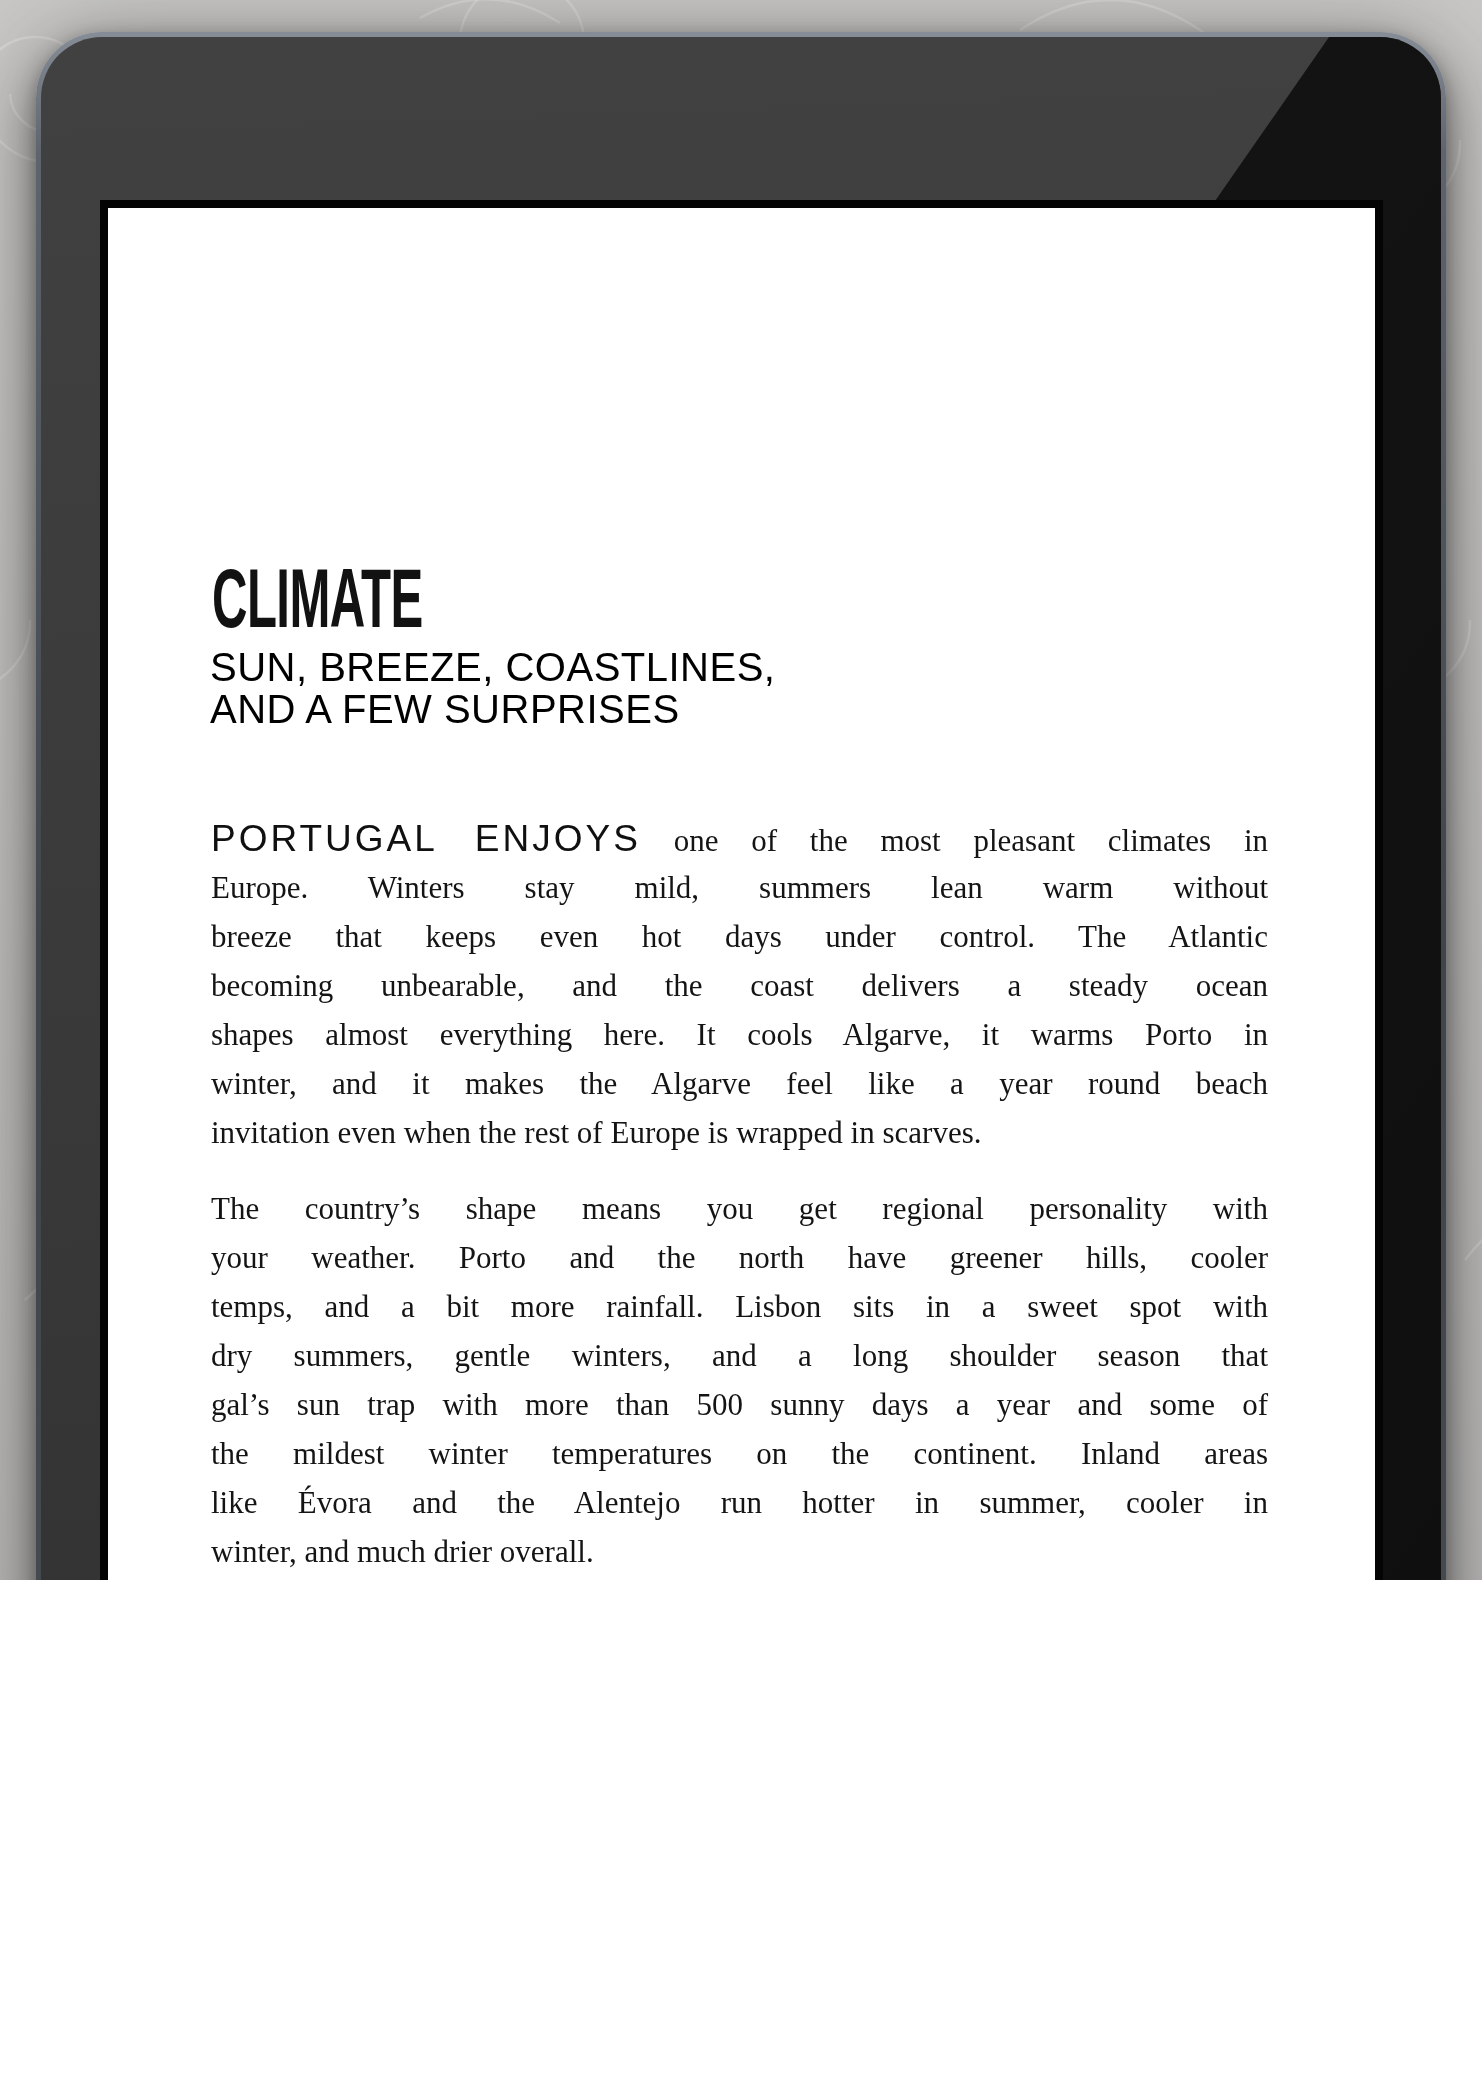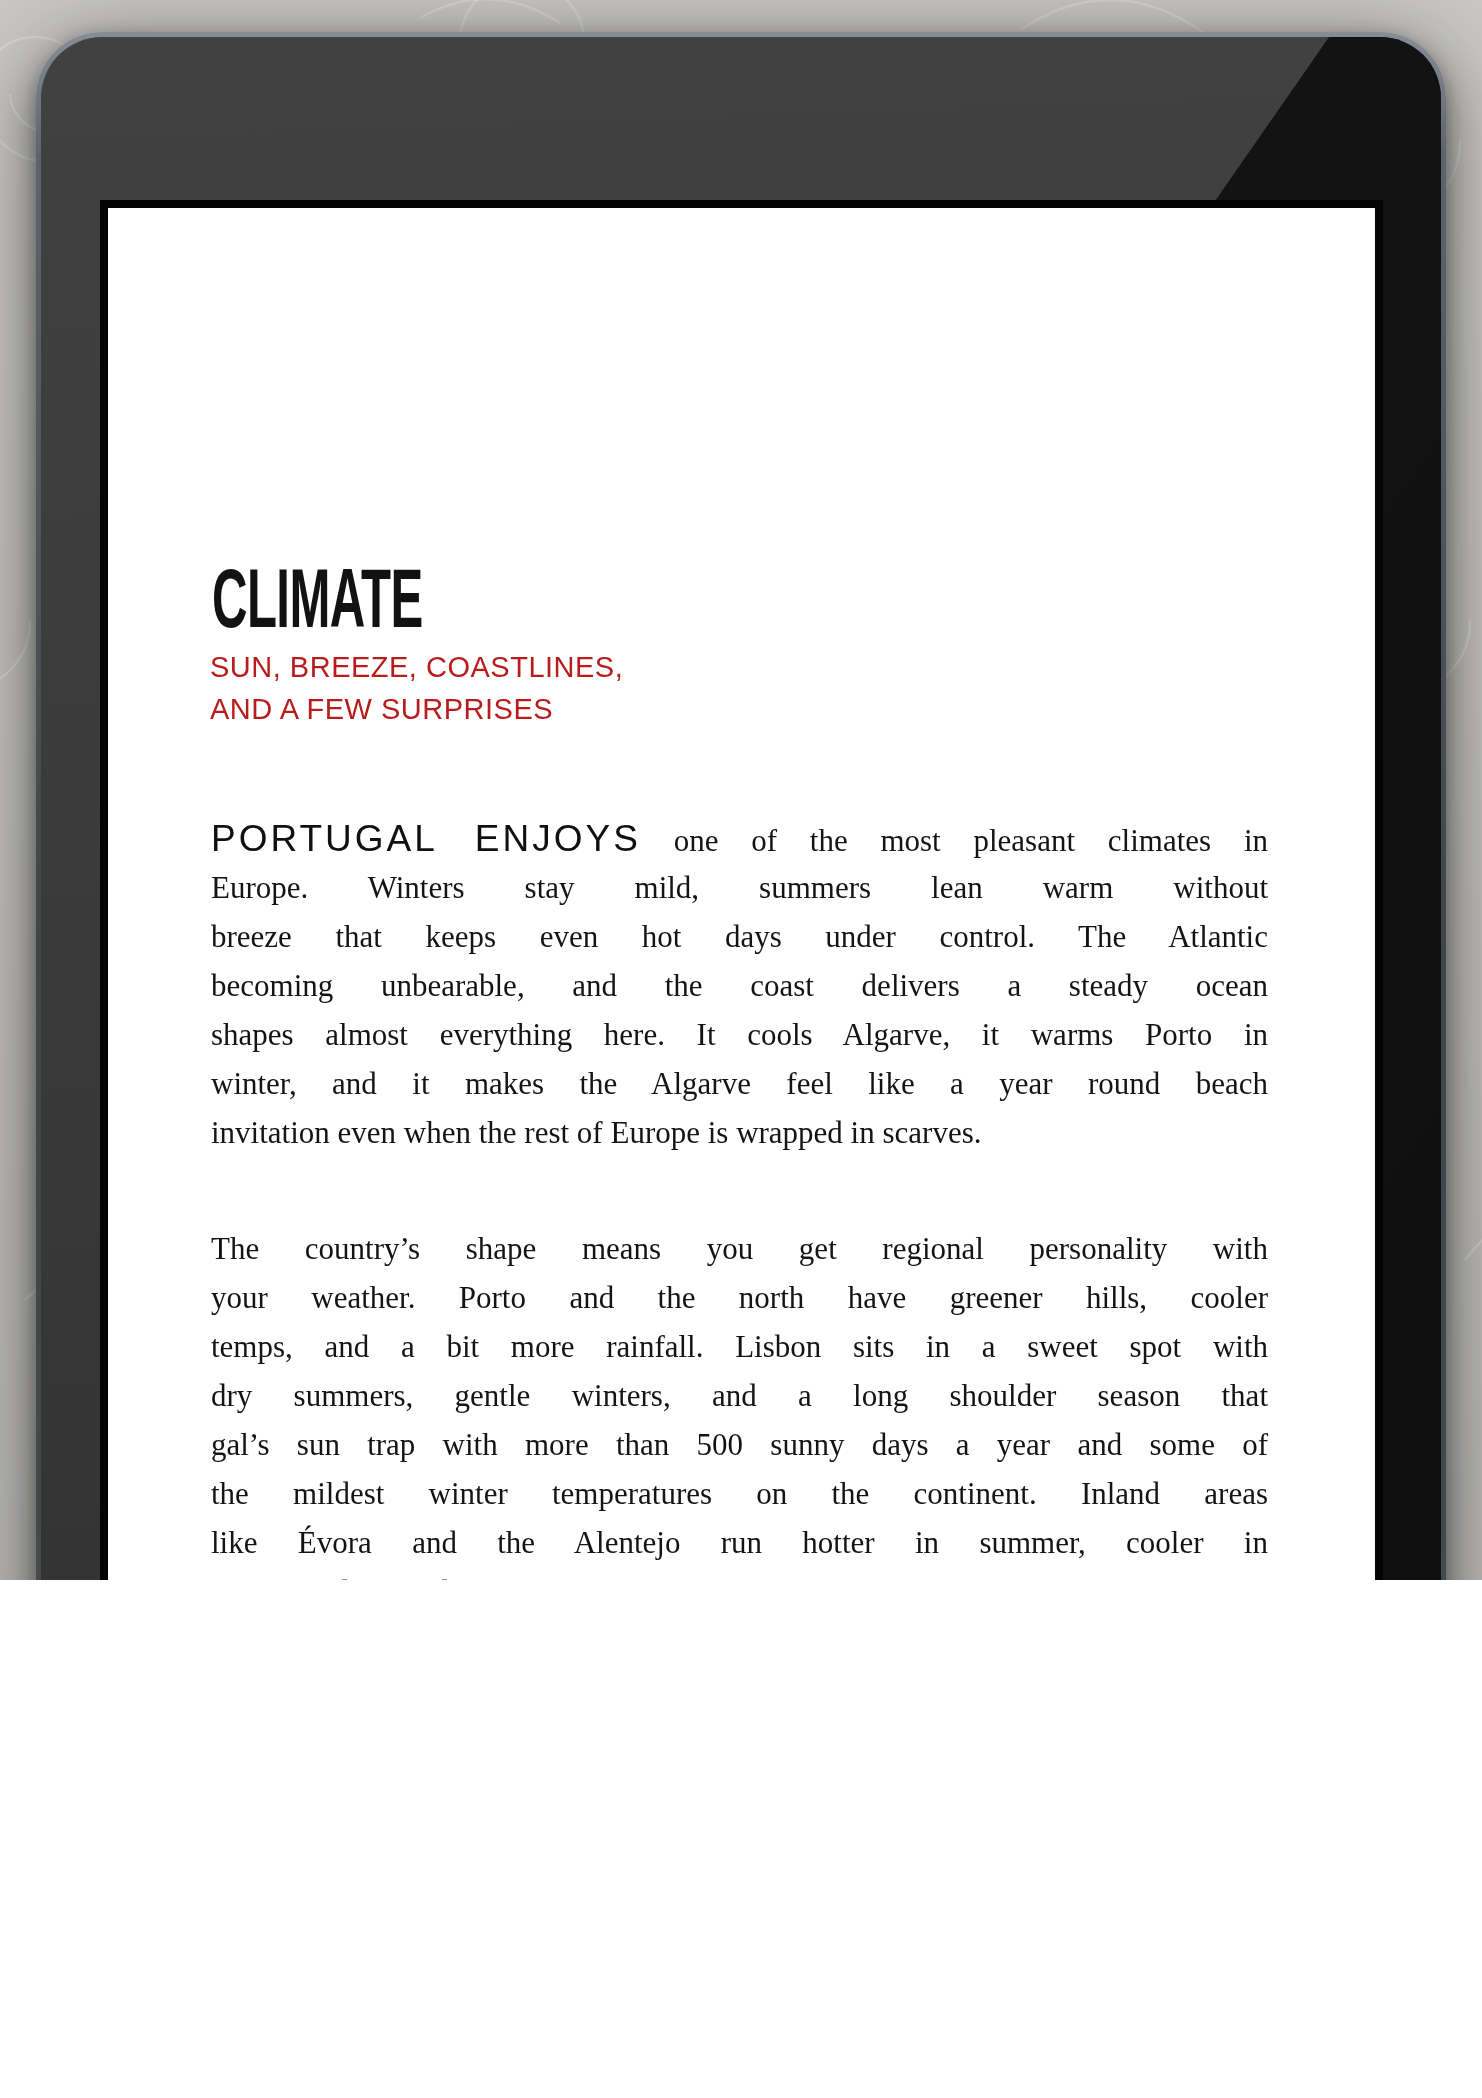--- a/index.html
+++ b/index.html
@@ -67,37 +67,37 @@
     white-space: nowrap;
   }
   .chapter-title .squeeze {
     display: inline-block;
     transform: scaleX(0.585);
     transform-origin: left top;
   }
   .chapter-subtitle {
     position: absolute;
     left: 102px; top: 438px;
-    font-size: 29px;
+    font-size: 40px;
     line-height: 42px;
     font-weight: 400;
     letter-spacing: 0.5px;
-    color: #b91c1c;
+    color: #000000;
     white-space: nowrap;
   }
   .para {
     position: absolute;
     left: 103px;
     width: 1057px;
     font-family: "Liberation Serif", "DejaVu Serif", serif;
     font-size: 31px;
     color: #141414;
   }
   .para-1 { top: 606px; }
-  .para-2 { top: 976px; margin-top: 40px; }
+  .para-2 { top: 976px; }
   .bline {
     line-height: 49px;
     height: 49px;
     text-align: justify;
     text-align-last: justify;
     white-space: nowrap;
   }
   .bline.last {
     text-align-last: left;
   }

